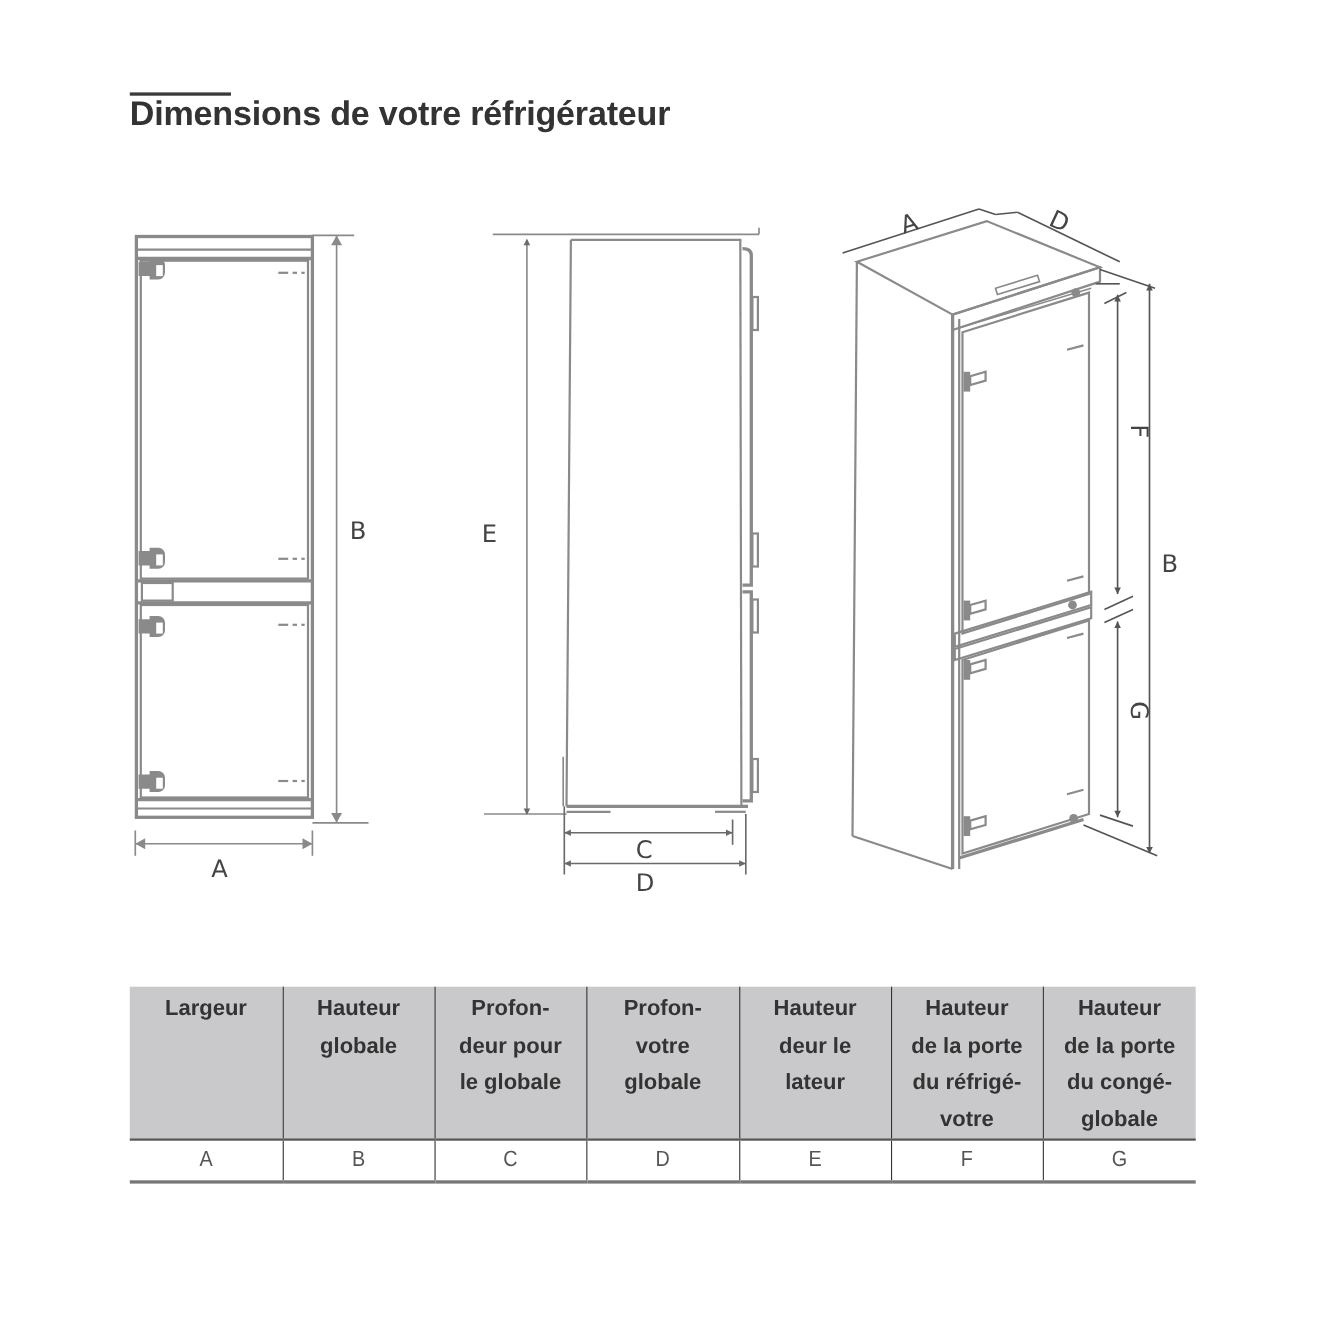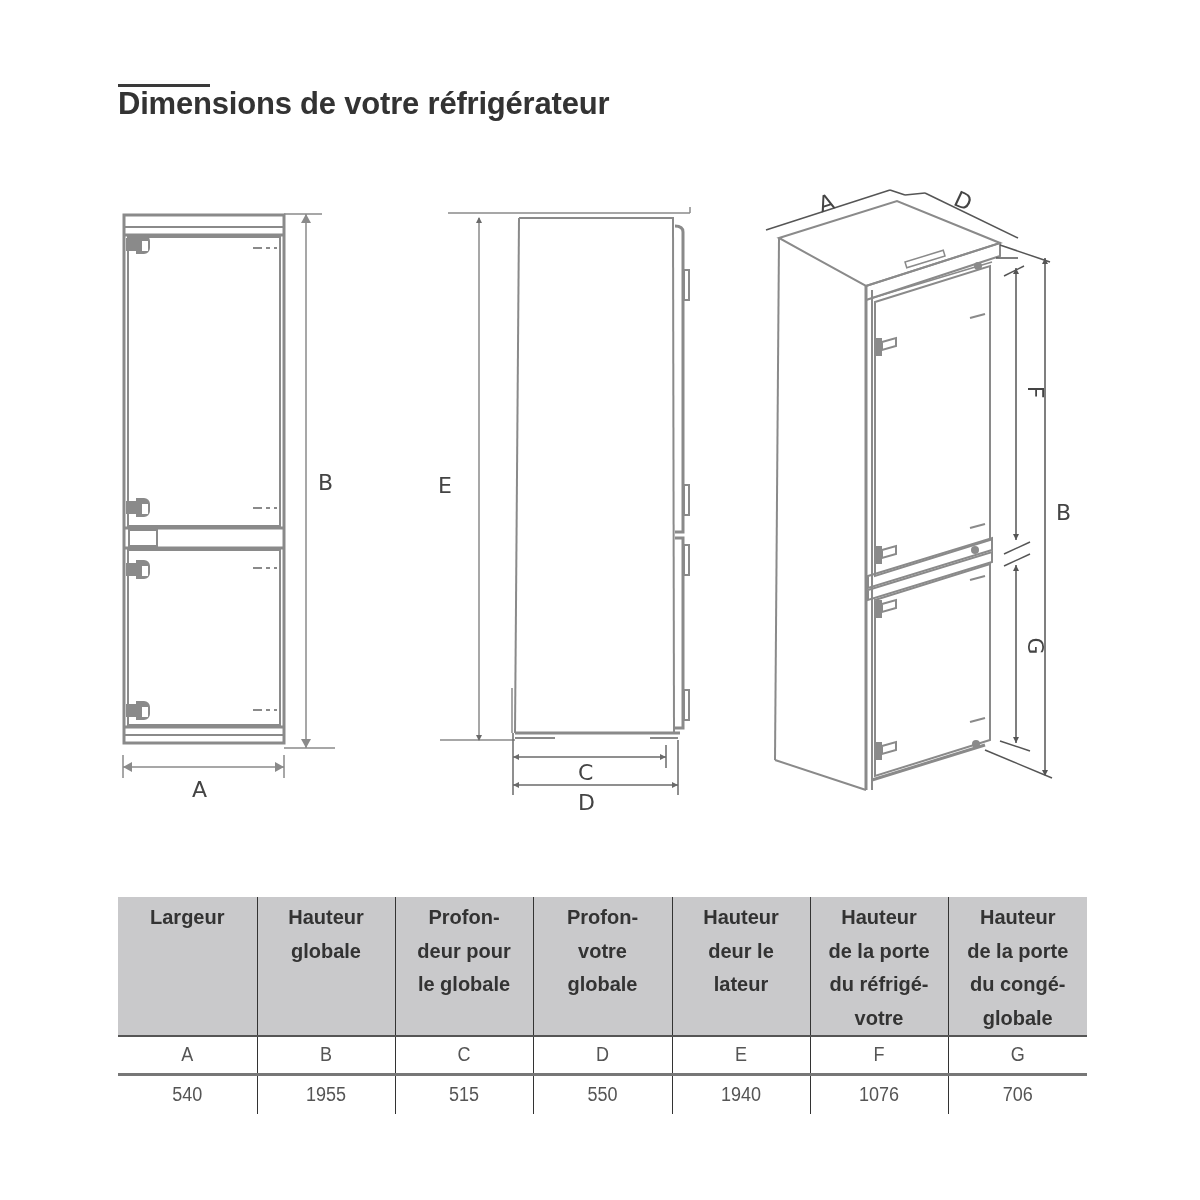--- a/index.html
+++ b/index.html
@@ -254,23 +254,14 @@
   <tbody>
     <tr class="letters">
       <td>A</td>
       <td>B</td>
       <td>C</td>
       <td>D</td>
       <td>E</td>
       <td>F</td>
       <td>G</td>
     </tr>
-    <tr class="values">
-      <td>540</td>
-      <td>1955</td>
-      <td>515</td>
-      <td>550</td>
-      <td>1940</td>
-      <td>1076</td>
-      <td>706</td>
-    </tr>
   </tbody>
 </table>
 
 </body></html>

